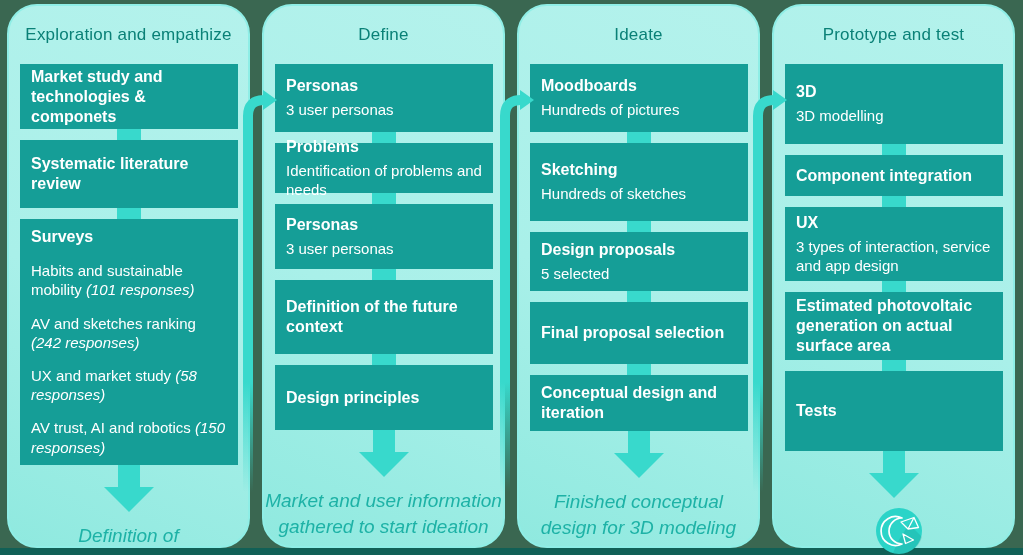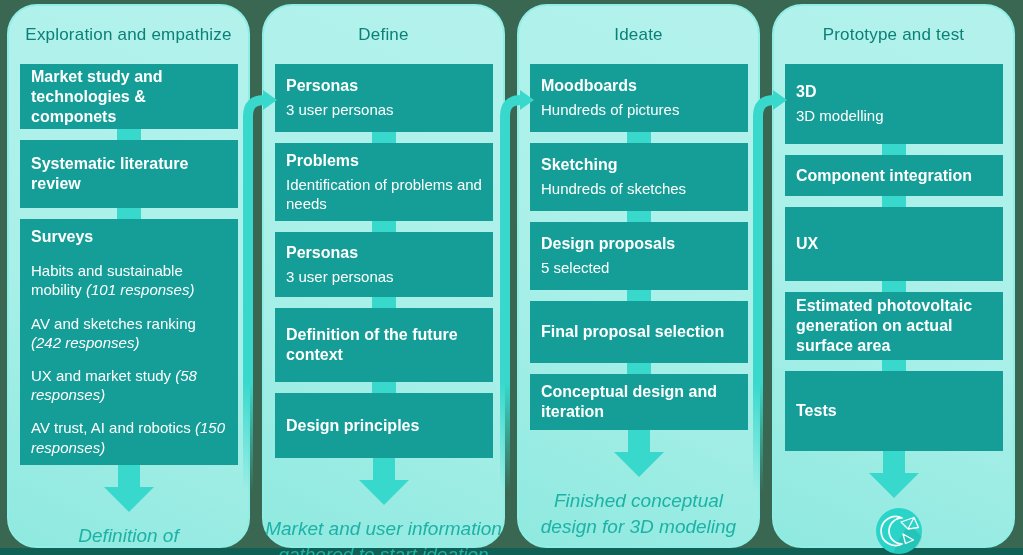--- a/index.html
+++ b/index.html
@@ -64,21 +64,21 @@
   </section>
 
   <section class="column" style="left:262px">
     <h2 class="col-header">Define</h2>
     <div class="stack">
       <div class="box" style="height:68px">
         <div class="box-title">Personas</div>
         <div class="box-sub">3 user personas</div>
       </div>
       <div class="connector"></div>
-      <div class="box" style="height:78px">
+      <div class="box" style="height:50px">
         <div class="box-title">Problems</div>
         <div class="box-sub">Identification of problems and needs</div>
       </div>
       <div class="connector"></div>
       <div class="box" style="height:65px">
         <div class="box-title">Personas</div>
         <div class="box-sub">3 user personas</div>
       </div>
       <div class="connector"></div>
       <div class="box" style="height:74px">
@@ -97,26 +97,26 @@
   </section>
 
   <section class="column" style="left:517px">
     <h2 class="col-header">Ideate</h2>
     <div class="stack">
       <div class="box" style="height:68px">
         <div class="box-title">Moodboards</div>
         <div class="box-sub">Hundreds of pictures</div>
       </div>
       <div class="connector"></div>
-      <div class="box" style="height:68px">
+      <div class="box" style="height:78px">
         <div class="box-title">Sketching</div>
         <div class="box-sub">Hundreds of sketches</div>
       </div>
       <div class="connector"></div>
-      <div class="box" style="height:68px">
+      <div class="box" style="height:59px">
         <div class="box-title">Design proposals</div>
         <div class="box-sub">5 selected</div>
       </div>
       <div class="connector"></div>
       <div class="box" style="height:62px">
         <div class="box-title">Final proposal selection</div>
       </div>
       <div class="connector"></div>
       <div class="box" style="height:56px">
         <div class="box-title">Conceptual design and iteration</div>
@@ -136,20 +136,21 @@
         <div class="box-title">3D</div>
         <div class="box-sub">3D modelling</div>
       </div>
       <div class="connector"></div>
       <div class="box" style="height:41px">
         <div class="box-title">Component integration</div>
       </div>
       <div class="connector"></div>
       <div class="box" style="height:74px">
         <div class="box-title">UX</div>
+        <div class="box-sub">3 types of interaction, service and app design</div>
       </div>
       <div class="connector"></div>
       <div class="box" style="height:68px">
         <div class="box-title">Estimated photovoltaic generation on actual surface area</div>
       </div>
       <div class="connector"></div>
       <div class="box" style="height:80px">
         <div class="box-title">Tests</div>
       </div>
     </div>

